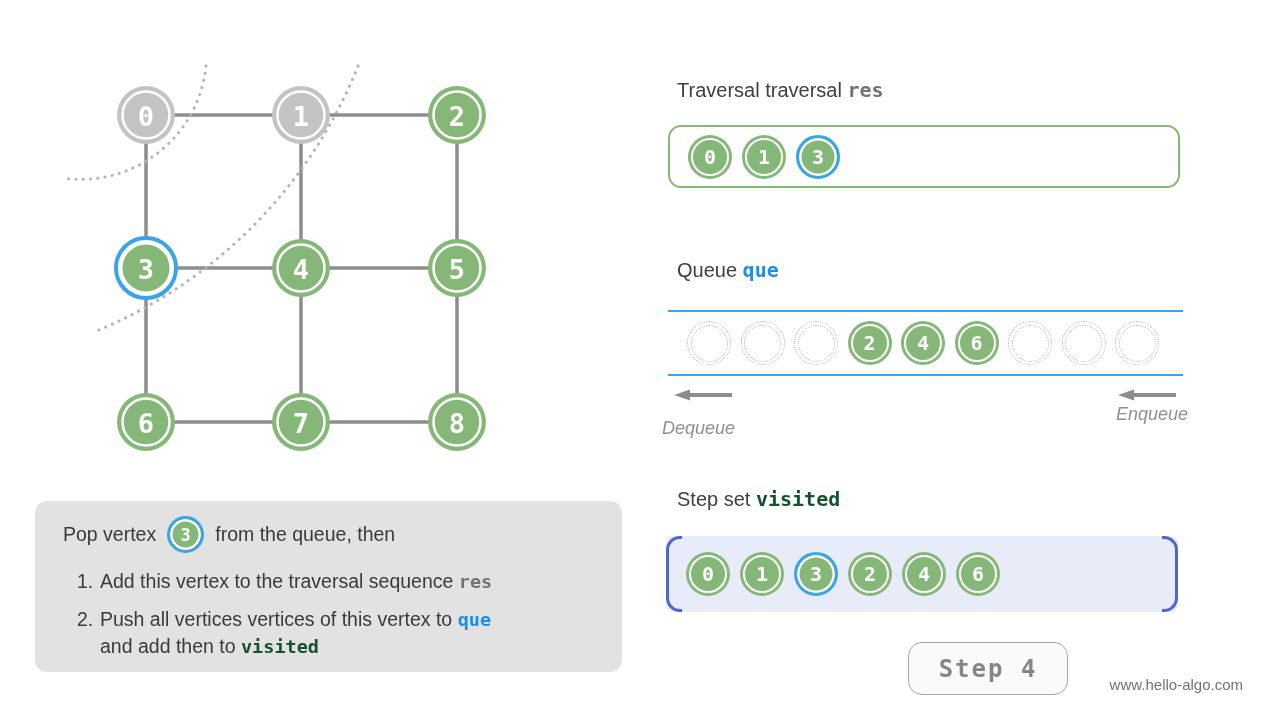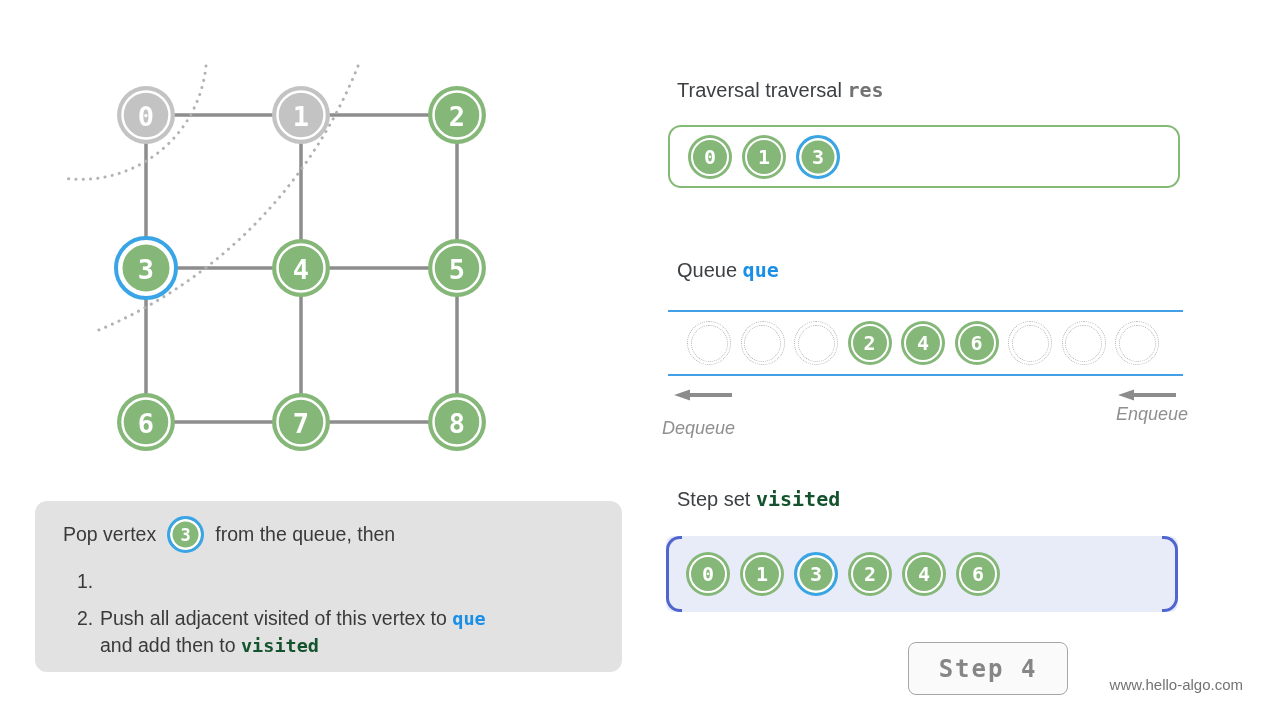--- a/index.html
+++ b/index.html
@@ -62,21 +62,21 @@
   .note-line1{display:flex;align-items:center;gap:11px;margin:15px 0 0 28px;}
   .note-item{display:flex;margin-left:42px;line-height:26.5px;}
   .note-item .num{width:23px;flex:0 0 auto;}
   .note-item .body{display:block;}
   .note-item.first{margin-top:15px;}
   .note-item.second{margin-top:10px;}
   .note .code{font-size:18.5px;}
 
   
   .step-btn{position:absolute;left:908px;top:642px;width:160px;height:53px;box-sizing:border-box;
-            background:#fafafa;border:1.5px solid #a6a6a6;border-radius:8px;
+            background:#fafafa;border:1.5px solid #a6a6a6;border-radius:14px;
             display:flex;align-items:center;justify-content:center;
             font-family:"DejaVu Sans Mono",monospace;font-weight:700;font-size:24px;
             letter-spacing:2px;color:#868686;cursor:pointer;}
   .watermark{position:absolute;right:37px;top:676px;font-family:Liberation Sans, sans-serif;
              font-size:15px;color:#737373;}
 </style>
 </head>
 <body>
 
 <div class="stage">
@@ -221,24 +221,25 @@
   <div class="note">
     <div class="note-line1">
       <span>Pop vertex</span>
       <span class="chip current chip-sm">
         <span>3</span>
       </span>
       <span>from the queue, then</span>
     </div>
     <div class="note-item first">
       <span class="num">1.</span>
+      <span class="body"><span>Add this vertex to the traversal sequence </span><span class="code code-res">res</span></span>
     </div>
     <div class="note-item second">
       <span class="num">2.</span>
-      <span class="body"><span>Push all adjacent visited of this vertex to </span><span class="code code-que">que</span><br><span>and add then to </span><span class="code code-visited">visited</span></span>
+      <span class="body"><span>Push all vertices vertices of this vertex to </span><span class="code code-que">que</span><br><span>and add then to </span><span class="code code-visited">visited</span></span>
     </div>
   </div>
 
   <div class="step-btn">
     <span>Step 4</span>
   </div>
   <div class="watermark">www.hello-algo.com</div>
 
 </div>
 

